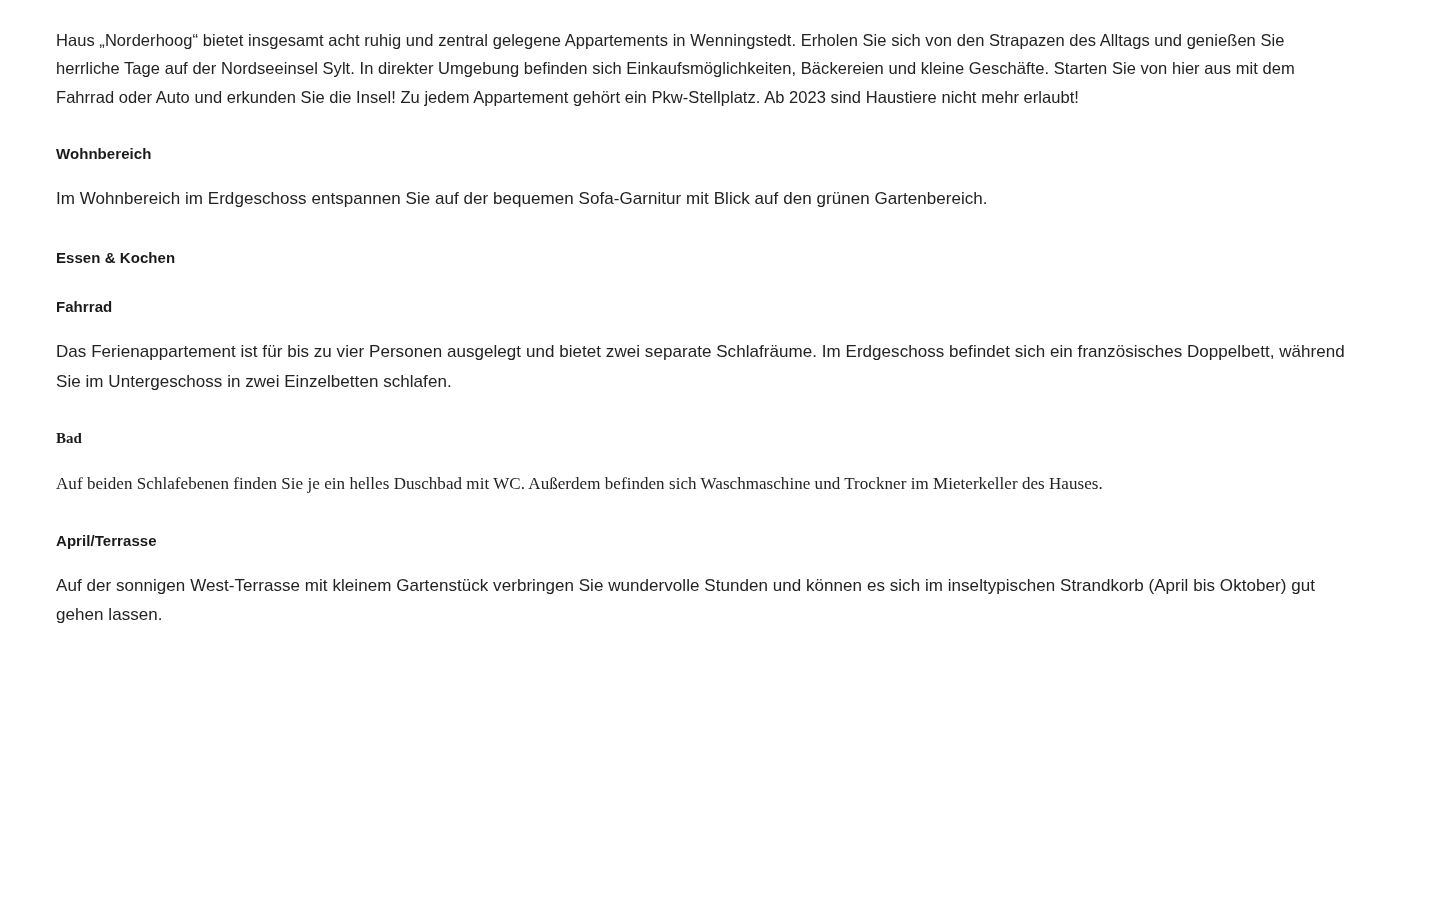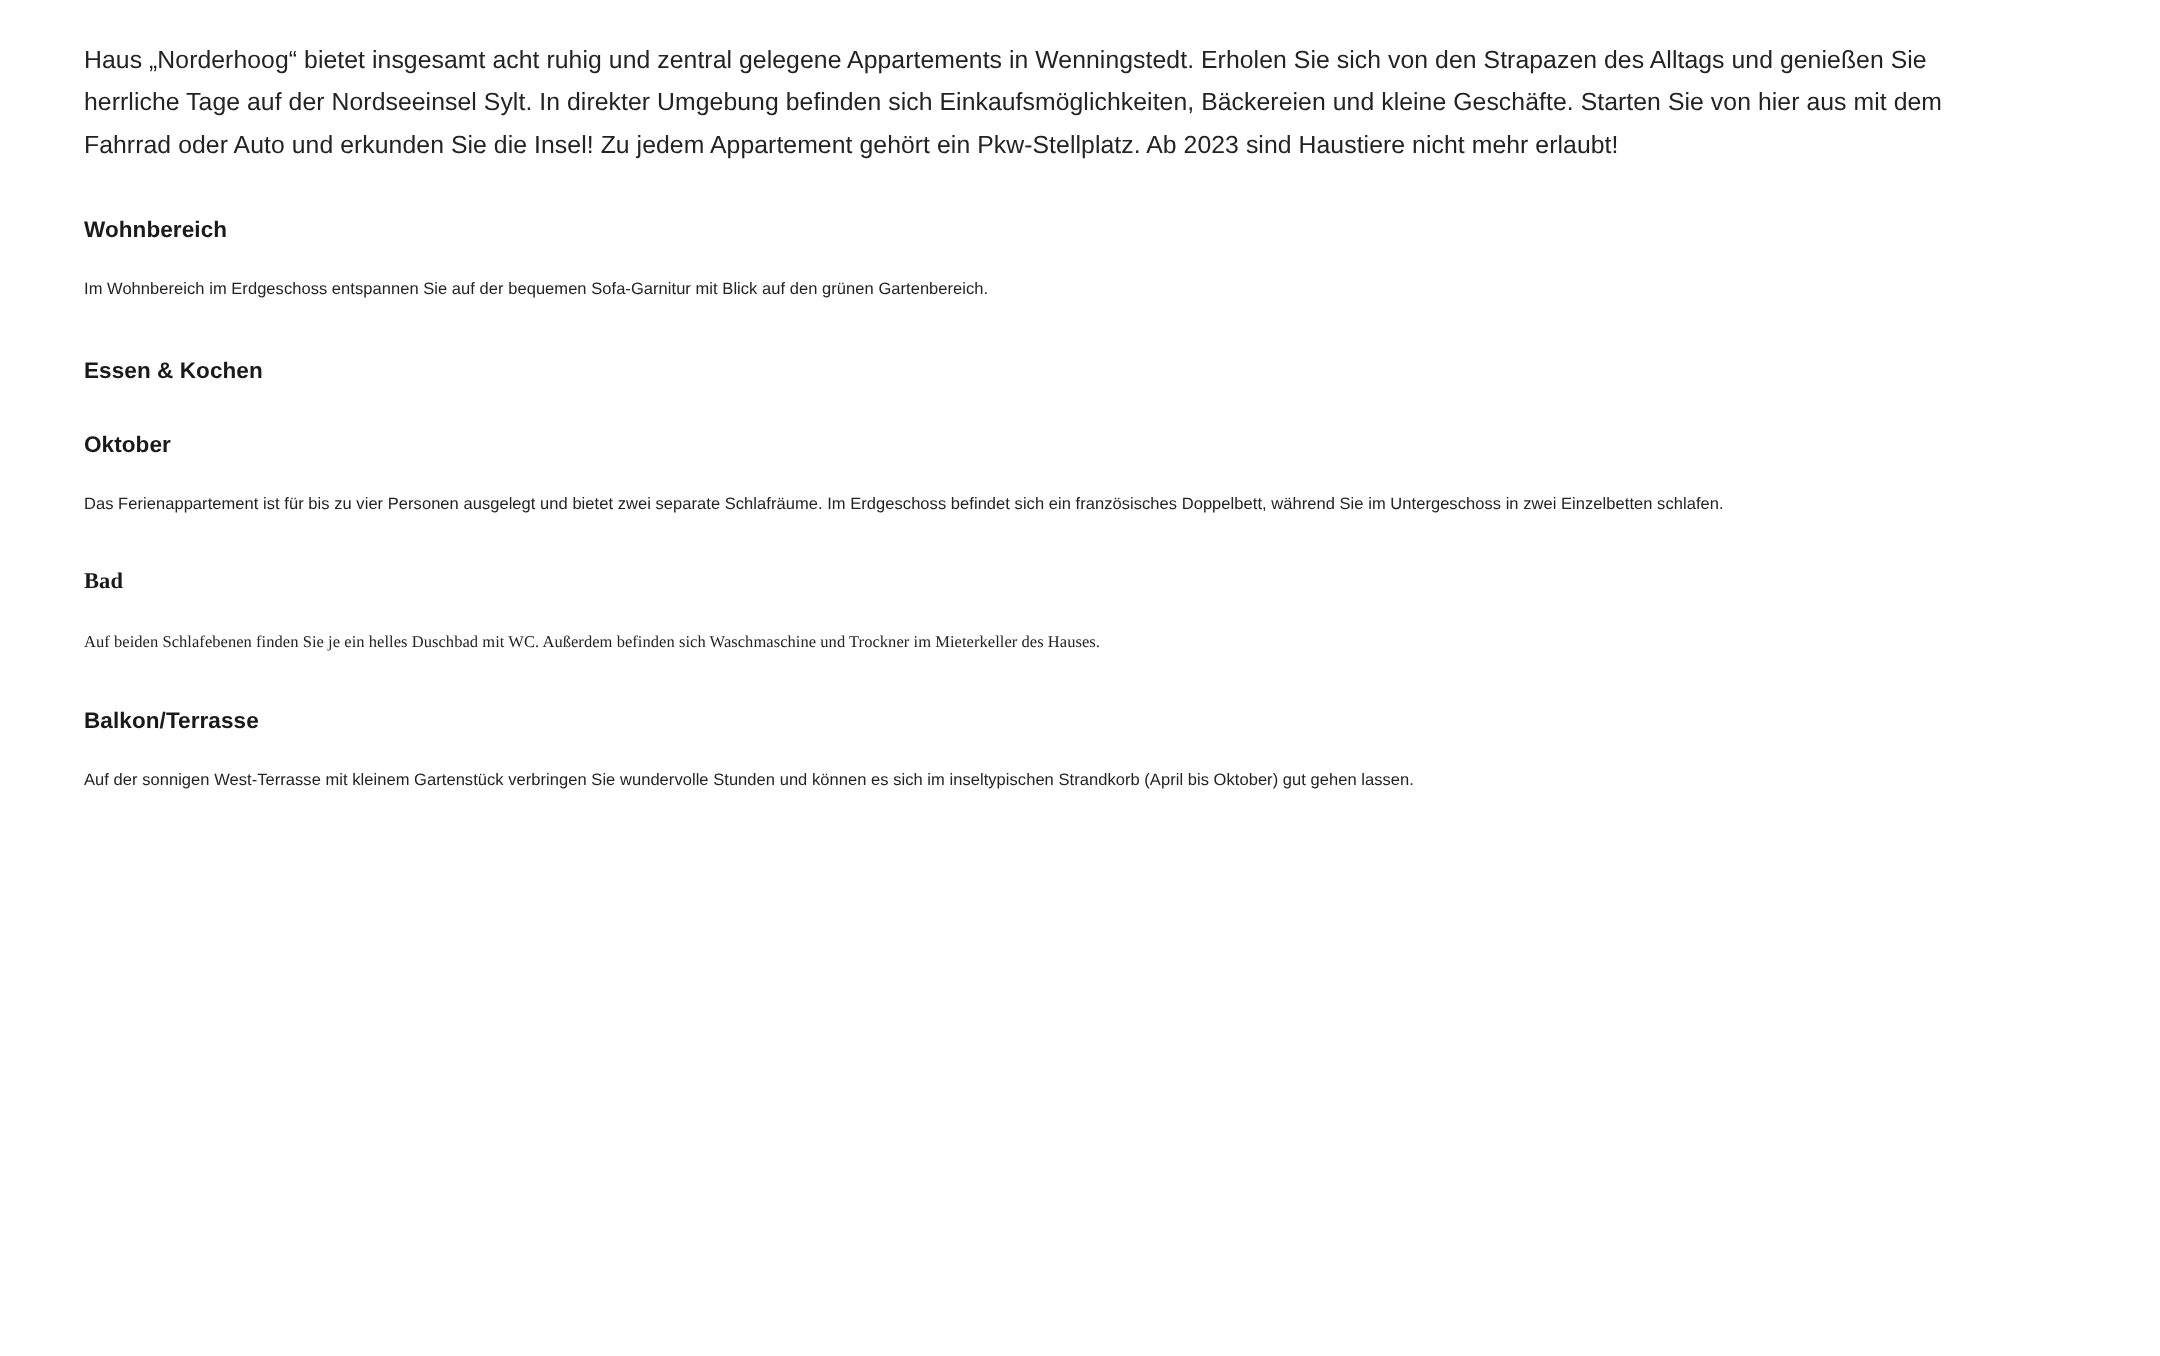--- a/index.html
+++ b/index.html
@@ -33,21 +33,21 @@
     margin: 15px 0 32px 0;
   }
   .section-heading {
     font-size: 15px;
     font-weight: bold;
     color: #1a1a1a;
     margin: 0 0 22px 0;
     letter-spacing: 0.004em;
   }
   .section-body {
-    font-size: 11px;
+    font-size: 17px;
     line-height: 1.72;
     color: #232323;
     max-width: 1305px;
     margin: 0;
     letter-spacing: 0.003em;
   }
   .section--wohnbereich { margin-bottom: 36px; }
   .section--essen { margin-bottom: 32px; }
   .section--schlafen { margin-bottom: 34px; }
   .section--bad { margin-bottom: 34px; font-family: Liberation Serif, serif; }
@@ -63,27 +63,27 @@
   <div class="section section--wohnbereich">
     <h2 class="section-heading">Wohnbereich</h2>
     <p class="section-body">Im Wohnbereich im Erdgeschoss entspannen Sie auf der bequemen Sofa-Garnitur mit Blick auf den grünen Gartenbereich.</p>
   </div>
 
   <div class="section section--essen">
     <h2 class="section-heading">Essen &amp; Kochen</h2>
   </div>
 
   <div class="section section--schlafen">
-    <h2 class="section-heading">Oktober</h2>
+    <h2 class="section-heading">Fahrrad</h2>
     <p class="section-body">Das Ferienappartement ist für bis zu vier Personen ausgelegt und bietet zwei separate Schlafräume. Im Erdgeschoss befindet sich ein französisches Doppelbett, während Sie im Untergeschoss in zwei Einzelbetten schlafen.</p>
   </div>
 
   <div class="section section--bad">
     <h2 class="section-heading">Bad</h2>
     <p class="section-body">Auf beiden Schlafebenen finden Sie je ein helles Duschbad mit WC. Außerdem befinden sich Waschmaschine und Trockner im Mieterkeller des Hauses.</p>
   </div>
 
   <div class="section section--balkon">
-    <h2 class="section-heading">Balkon/Terrasse</h2>
+    <h2 class="section-heading">April/Terrasse</h2>
     <p class="section-body">Auf der sonnigen West-Terrasse mit kleinem Gartenstück verbringen Sie wundervolle Stunden und können es sich im inseltypischen Strandkorb (April bis Oktober) gut gehen lassen.</p>
   </div>
 
 </div>
 
 </body></html>

